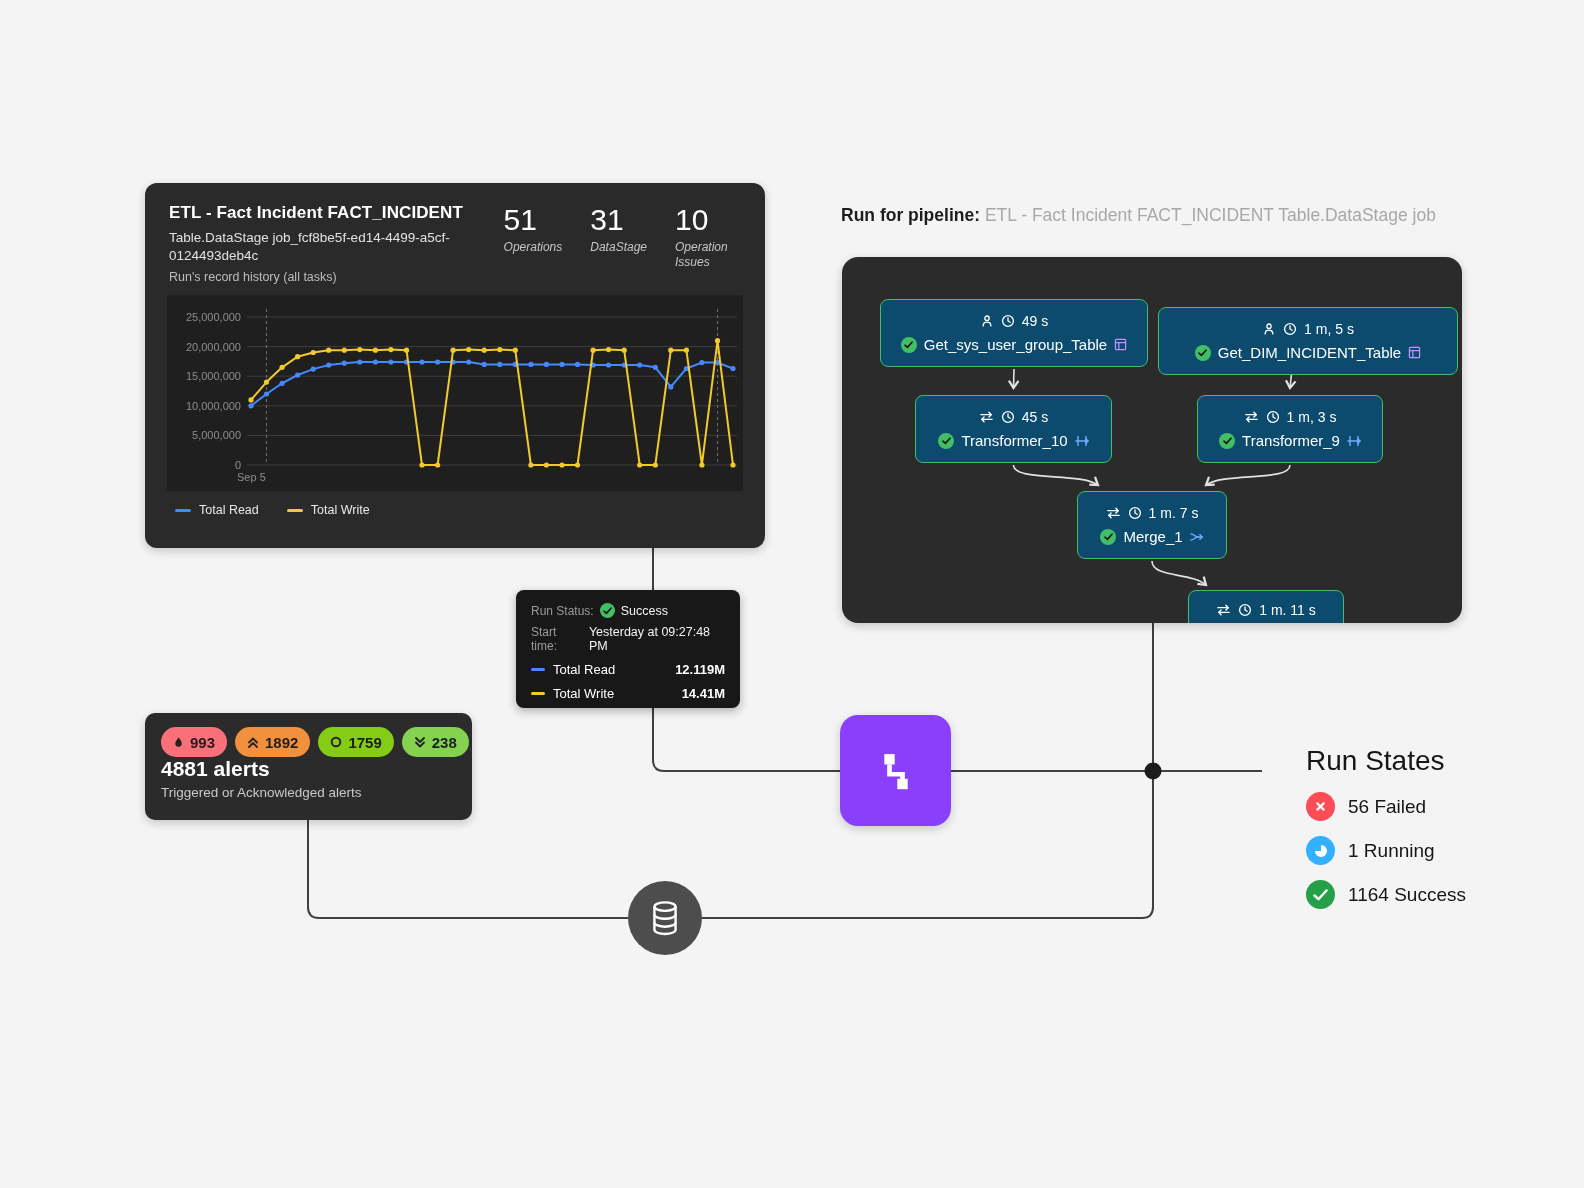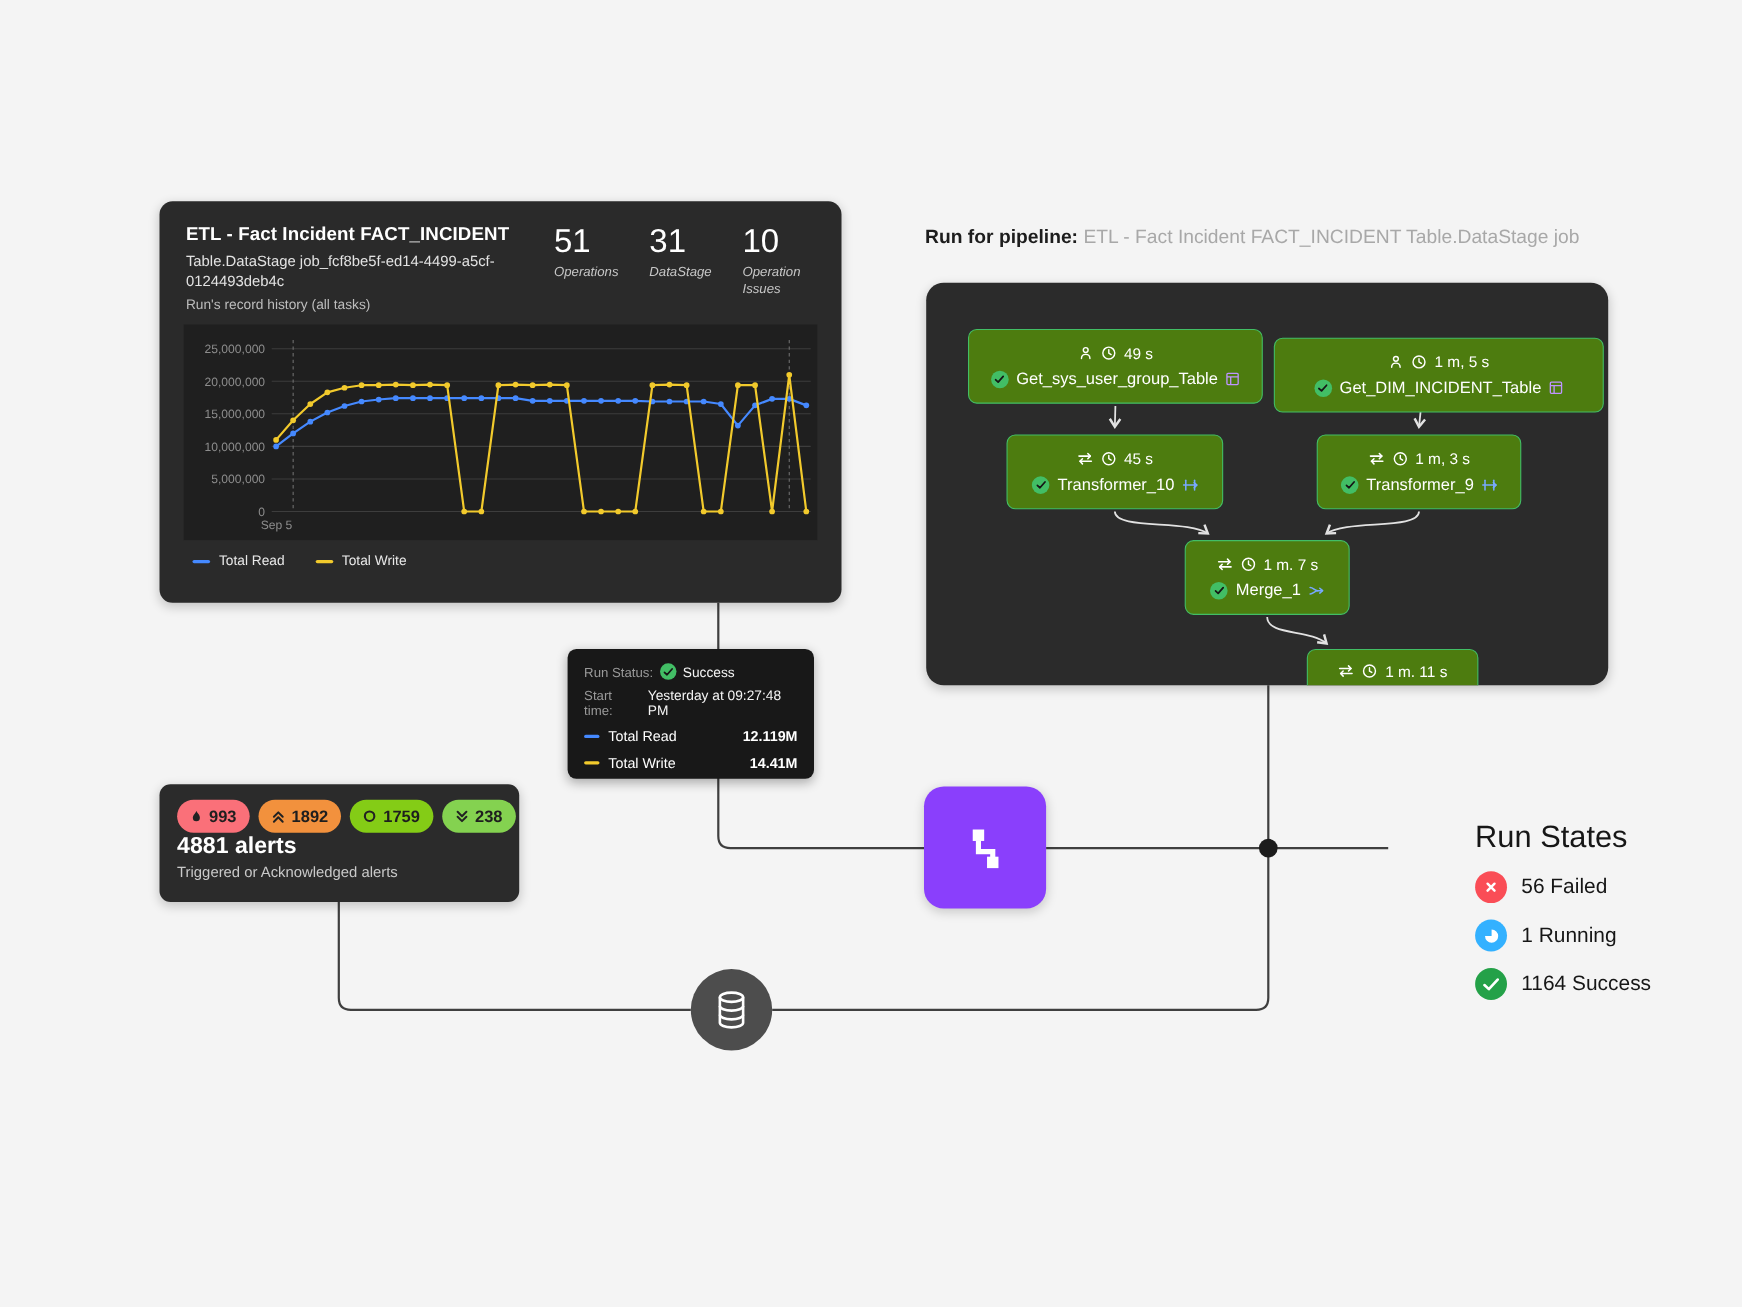--- a/index.html
+++ b/index.html
@@ -47,35 +47,35 @@
 
   
   .rfp{left:841px;top:205px;font-size:17.5px;z-index:2;}
   .rfp-label{color:#1d1d1d;font-weight:700;}
   .rfp-value{color:#a8a8a8;font-weight:400;}
 
   
   .dag-panel{left:842px;top:257px;width:620px;height:366px;background:#2b2b2b;border-radius:16px;z-index:2;
     overflow:hidden;box-shadow:0 3px 10px rgba(0,0,0,.2);}
   .dag-arrows{position:absolute;left:0;top:0;}
-  .dag-node{position:absolute;background:#4d7c0f;border:1.5px solid #42be65;border-radius:8px;color:#fff;
+  .dag-node{position:absolute;background:#0c4a6e;border:1.5px solid #42be65;border-radius:8px;color:#fff;
     box-sizing:border-box;height:68px;display:flex;flex-direction:column;align-items:center;justify-content:center;gap:7px;}
   .dn-row{display:flex;align-items:center;gap:7px;}
   .dn-dur{font-size:14px;color:#fff;}
   .dn-name{font-size:15px;color:#fff;}
   .dn-check{width:16px;height:16px;border-radius:50%;background:#42be65;display:inline-flex;align-items:center;justify-content:center;flex:none;}
 
   
   .purple-tile{left:840px;top:715px;width:111px;height:111px;background:#8a3ffc;border-radius:18px;z-index:2;
     display:flex;align-items:center;justify-content:center;box-shadow:0 3px 10px rgba(0,0,0,.18);}
   .db-circle{left:628px;top:881px;width:74px;height:74px;background:#4d4d4d;border-radius:50%;z-index:2;
     display:flex;align-items:center;justify-content:center;}
 
   
-  .run-states{left:1341px;top:745px;z-index:2;}
+  .run-states{left:1306px;top:745px;z-index:2;}
   .rs-title{font-size:28px;color:#161616;font-weight:500;}
   .rs-item{display:flex;align-items:center;gap:13px;margin-top:15px;}
   .rs-dot{width:29px;height:29px;border-radius:50%;display:inline-flex;align-items:center;justify-content:center;flex:none;}
   .rs-text{font-size:19px;color:#161616;}
 </style>
 </head>
 <body>
 
 <div id="canvas">
 

